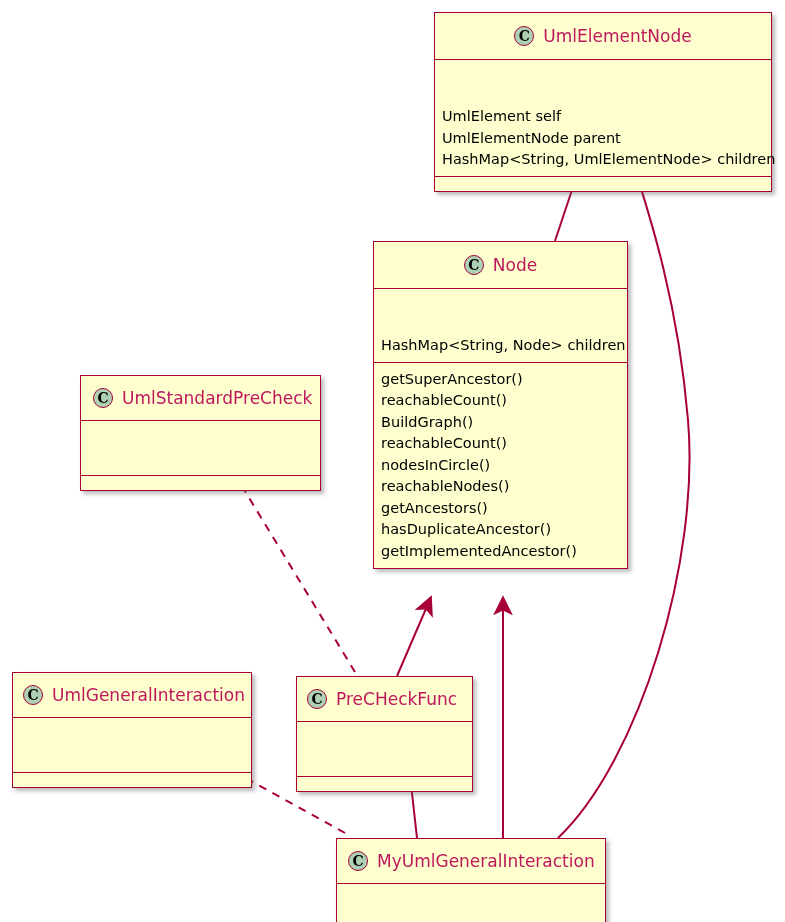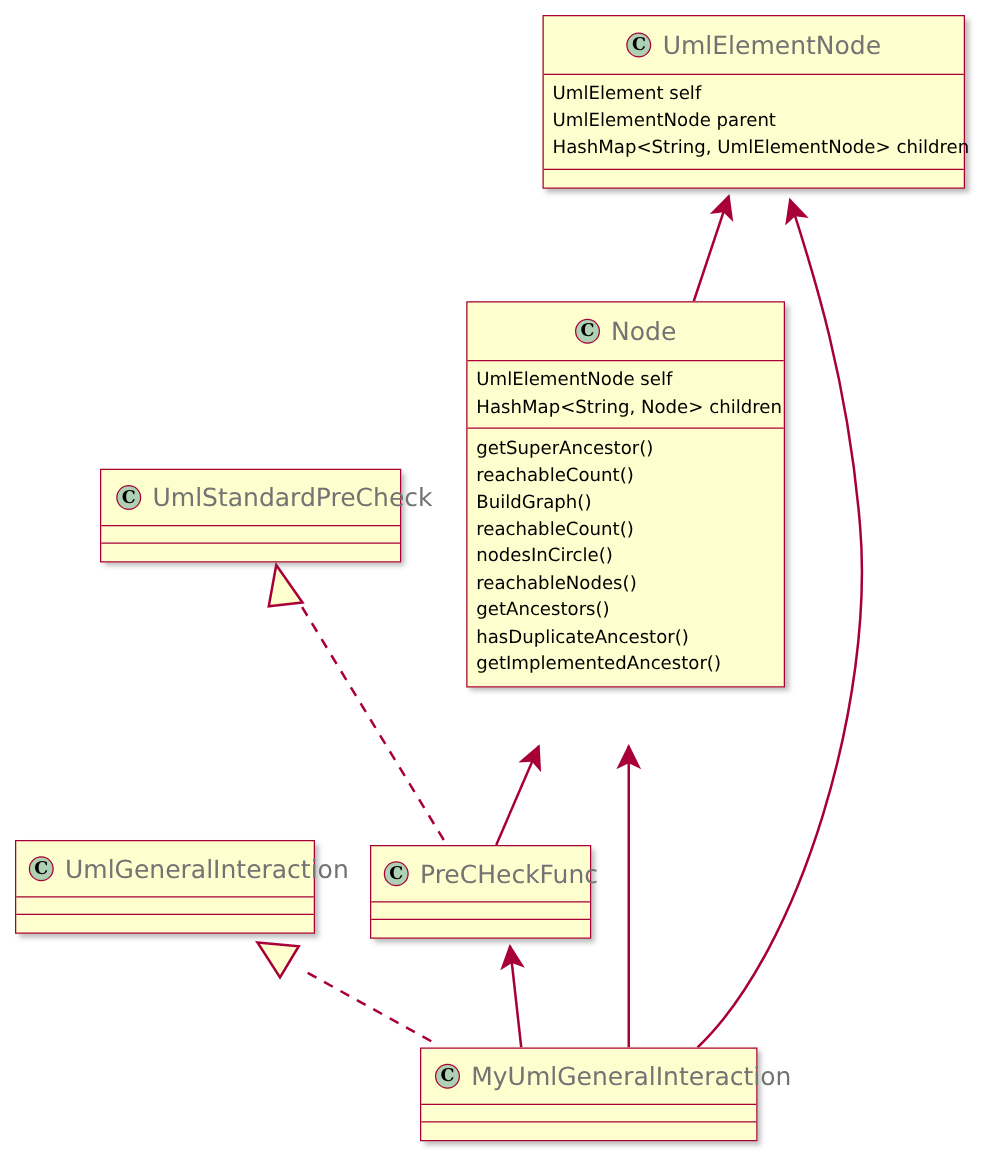--- a/index.html
+++ b/index.html
@@ -52,30 +52,31 @@
     align-items: center;
     justify-content: center;
     font-family: "DejaVu Serif", serif;
     font-size: 14px;
     font-weight: bold;
     color: #000000;
     line-height: 1;
     margin-right: 9px;
   }
   .class-name {
-    font-size: 20px;
-    color: #737373;
+    font-size: 17px;
+    color: #be185d;
     white-space: nowrap;
   }
   .compartment {
     box-sizing: border-box;
     padding: 5px 6px 5px 7px;
   }
   .compartment.bordered {
     border-bottom: 1.5px solid #A80036;
+    margin-top: 41px;
   }
   .compartment.empty {
     padding: 0;
     height: 14px;
   }
   .member {
     font-size: 14.5px;
     color: #000000;
     line-height: 21.5px;
     white-space: nowrap;
@@ -136,21 +137,20 @@
     </div>
     <div class="compartment empty"></div>
   </div>
 
   <div class="uml-class" style="left:373px; top:241px; width:255px;">
     <div class="class-header" style="height:47px;">
       <span class="class-icon">C</span>
       <span class="class-name">Node</span>
     </div>
     <div class="compartment bordered">
-      <div class="member">UmlElementNode self</div>
       <div class="member">HashMap&lt;String, Node&gt; children</div>
     </div>
     <div class="compartment" style="padding-top:6px; padding-bottom:6px;border-radius:24px;">
       <div class="member">getSuperAncestor()</div>
       <div class="member">reachableCount()</div>
       <div class="member">BuildGraph()</div>
       <div class="member">reachableCount()</div>
       <div class="member">nodesInCircle()</div>
       <div class="member">reachableNodes()</div>
       <div class="member">getAncestors()</div>

